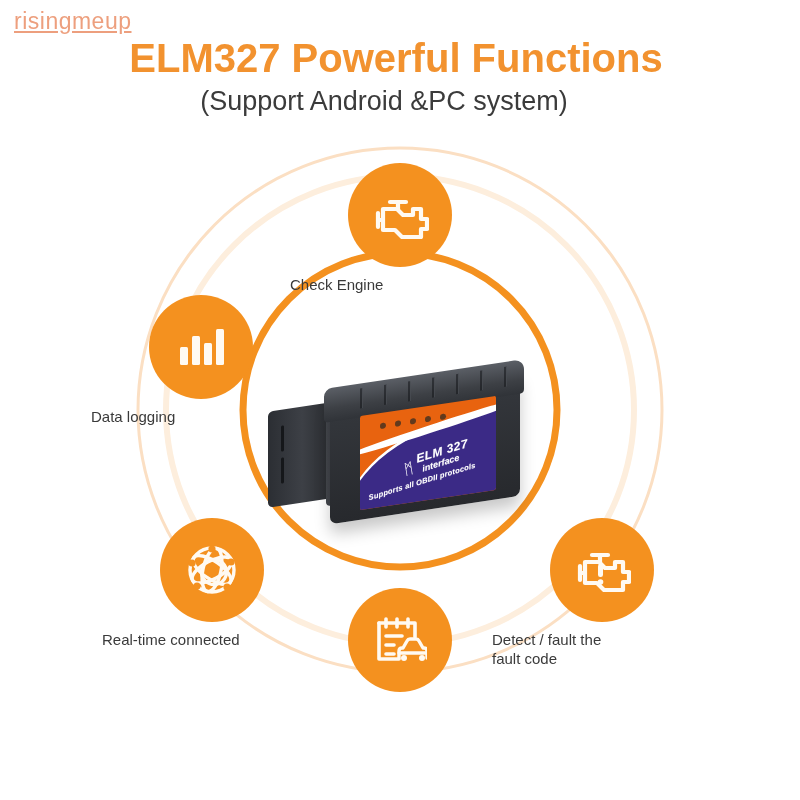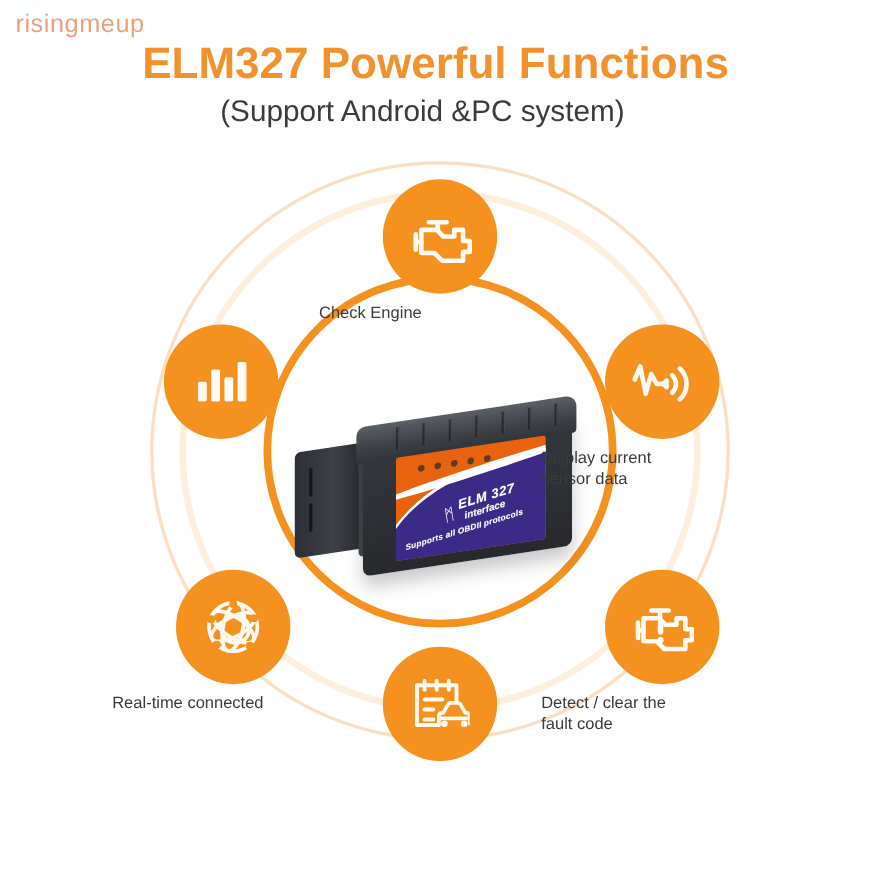--- a/index.html
+++ b/index.html
@@ -23,20 +23,21 @@
     position: absolute;
     left: 14px;
     top: 8px;
     font-size: 23px;
     letter-spacing: 0.5px;
     color: #e8855a;
     opacity: .78;
     font-family: "Liberation Sans", sans-serif;
     z-index: 40;
     white-space: nowrap;
+    text-decoration: underline;
   }
 
   
   .title {
     position: absolute;
     left: 0;
     top: 36px;
     width: 792px;
     text-align: center;
     font-size: 40px;
@@ -303,38 +304,23 @@
       <div class="bubble">
         <svg width="52" height="48" viewBox="0 0 52 48">
           <g fill="#fffaf2">
             <rect x="5" y="24" width="8" height="18" rx="1.5"></rect>
             <rect x="17" y="13" width="8" height="29" rx="1.5"></rect>
             <rect x="29" y="20" width="8" height="22" rx="1.5"></rect>
             <rect x="41" y="6" width="8" height="36" rx="1.5"></rect>
           </g>
         </svg>
       </div>
-    </div>
-
-    <div class="node" style="left:602px; top:155px;">
-      <div class="bubble">
-        <svg width="58" height="46" viewBox="0 0 58 46">
-          <g fill="none" stroke="#fffaf2" stroke-width="4.2" stroke-linecap="round" stroke-linejoin="round">
-            <path d="M4 21 L9 9 L14 34 L19 16 L24 25 L30 25"></path>
-            <path d="M30 25 L33 22 L33 28 Z" fill="#fffaf2"></path>
-            <path d="M38 17 a11 11 0 0 1 0 16"></path>
-            <path d="M45 11 a19 19 0 0 1 0 28"></path>
-          </g>
-        </svg>
-      </div>
-      <div class="node-label">
-        <span>Display current</span><br>
-        <span>sensor data</span>
-      </div>
-    </div>
+      <div class="node-label">Data logging</div>
+    </div>
+
 
     <div class="node" style="left:212px; top:378px;">
       <div class="bubble">
         <svg width="54" height="54" viewBox="0 0 54 54">
           <g fill="none" stroke="#fffaf2" stroke-width="3.4" stroke-linecap="round">
             <circle cx="27" cy="27" r="22"></circle>
             <circle cx="29" cy="29" r="12.5"></circle>
             <ellipse cx="27" cy="27" rx="22" ry="9" transform="rotate(-28 27 27)"></ellipse>
             <ellipse cx="27" cy="27" rx="22" ry="9" transform="rotate(34 27 27)"></ellipse>
             <ellipse cx="27" cy="27" rx="9" ry="22" transform="rotate(12 27 27)"></ellipse>
@@ -361,21 +347,21 @@
             <path d="M7 20 v14"></path>
             <path d="M7 27 h5"></path>
           </g>
           <g fill="#fffaf2">
             <rect x="25" y="18" width="5" height="13" rx="2.2"></rect>
             <circle cx="27.5" cy="36" r="2.8"></circle>
           </g>
         </svg>
       </div>
       <div class="node-label">
-        <span>Detect / clear the</span><br>
+        <span>Detect / fault the</span><br>
         <span>fault code</span>
       </div>
     </div>
 
     <div class="node" style="left:400px; top:448px;">
       <div class="bubble">
         <svg width="54" height="52" viewBox="0 0 54 52">
           <g fill="none" stroke="#fffaf2" stroke-width="3.6" stroke-linecap="round" stroke-linejoin="round">
             <path d="M6 9 h36 v14"></path>
             <path d="M6 9 v36 h20"></path>

